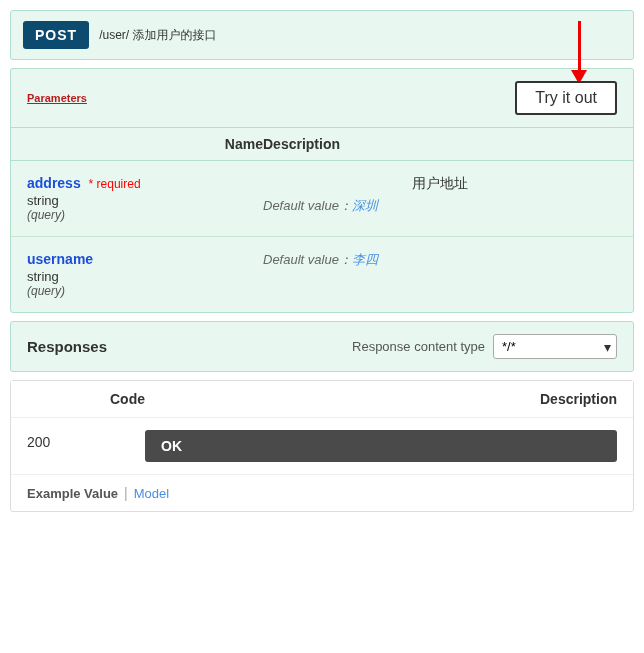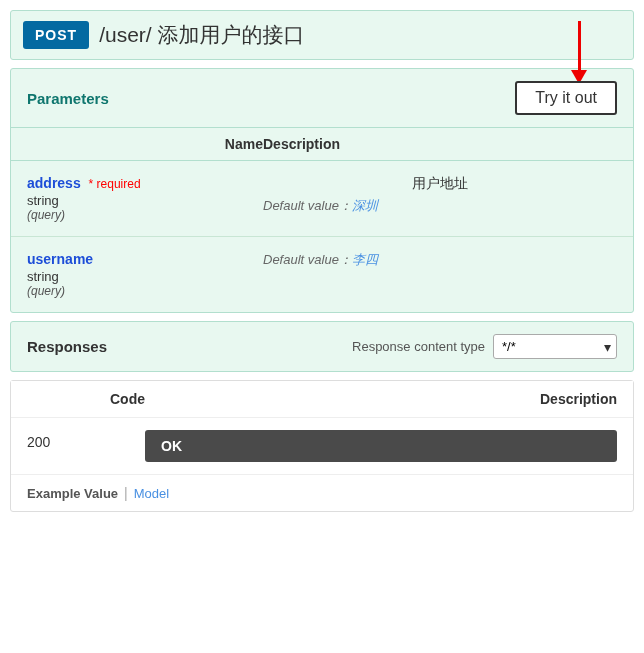--- a/index.html
+++ b/index.html
@@ -23,54 +23,55 @@
       align-items: center;
       gap: 10px;
       padding: 10px 12px;
       background: #e8f8f0;
       border: 1px solid #b2dfce;
       border-radius: 3px;
       margin-bottom: 8px;
     }
 
     .method-badge {
-      background: #0369a1;
+      background: #0c4a6e;
       color: #fff;
       font-weight: bold;
       font-size: 14px;
       padding: 6px 12px;
       border-radius: 3px;
       letter-spacing: 1px;
     }
 
     .endpoint-path {
       color: #333;
-      font-size: 21px;
+      font-size: 12px;
     }
 
     
     .parameters-section {
       background: #e8f8f0;
       border: 1px solid #b2dfce;
       border-radius: 3px;
       margin-bottom: 8px;
     }
 
     .parameters-header {
       display: flex;
       align-items: center;
       justify-content: space-between;
       padding: 12px 16px;
       border-bottom: 1px solid #b2dfce;
     }
 
     .parameters-title {
-      font-size: 15px;
-      font-weight: bold;
-      color: #0f766e;
+      font-size: 11px;
+      font-weight: bold;
+      color: #b91c1c;
+      text-decoration: underline;
     }
 
     .try-it-out-btn {
       border: 2px solid #333;
       background: #fff;
       padding: 6px 18px;
       font-size: 16px;
       font-weight: 500;
       cursor: pointer;
       border-radius: 3px;

